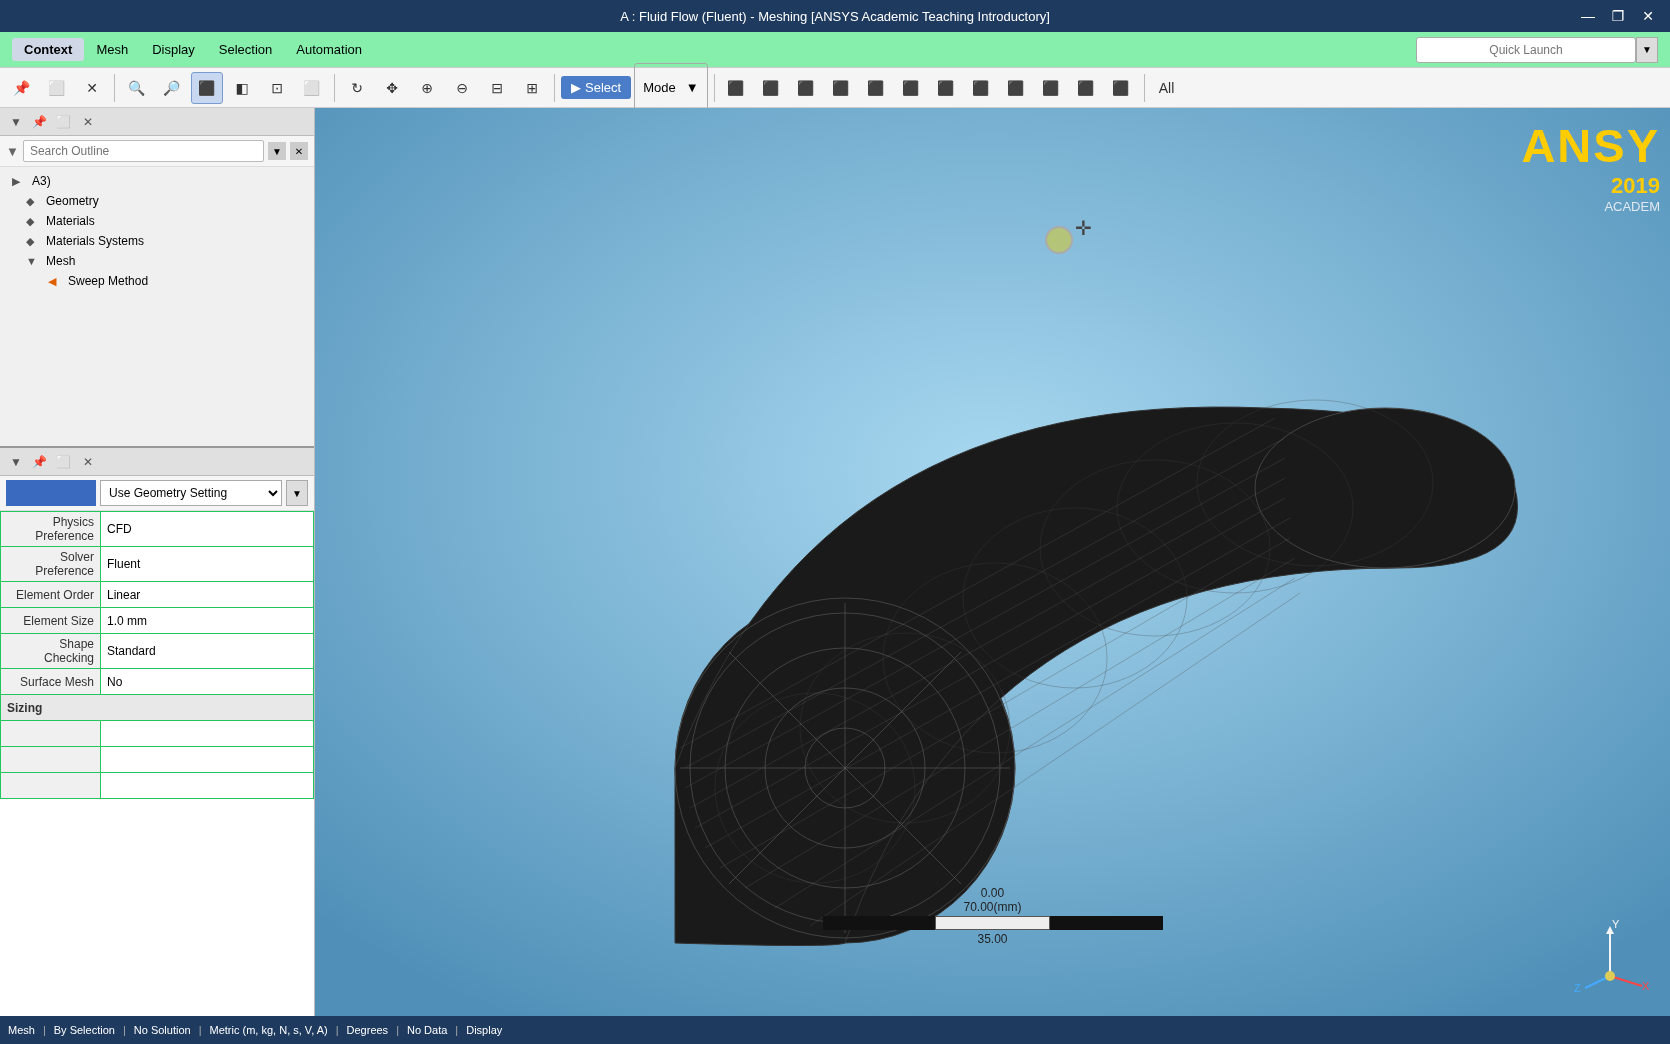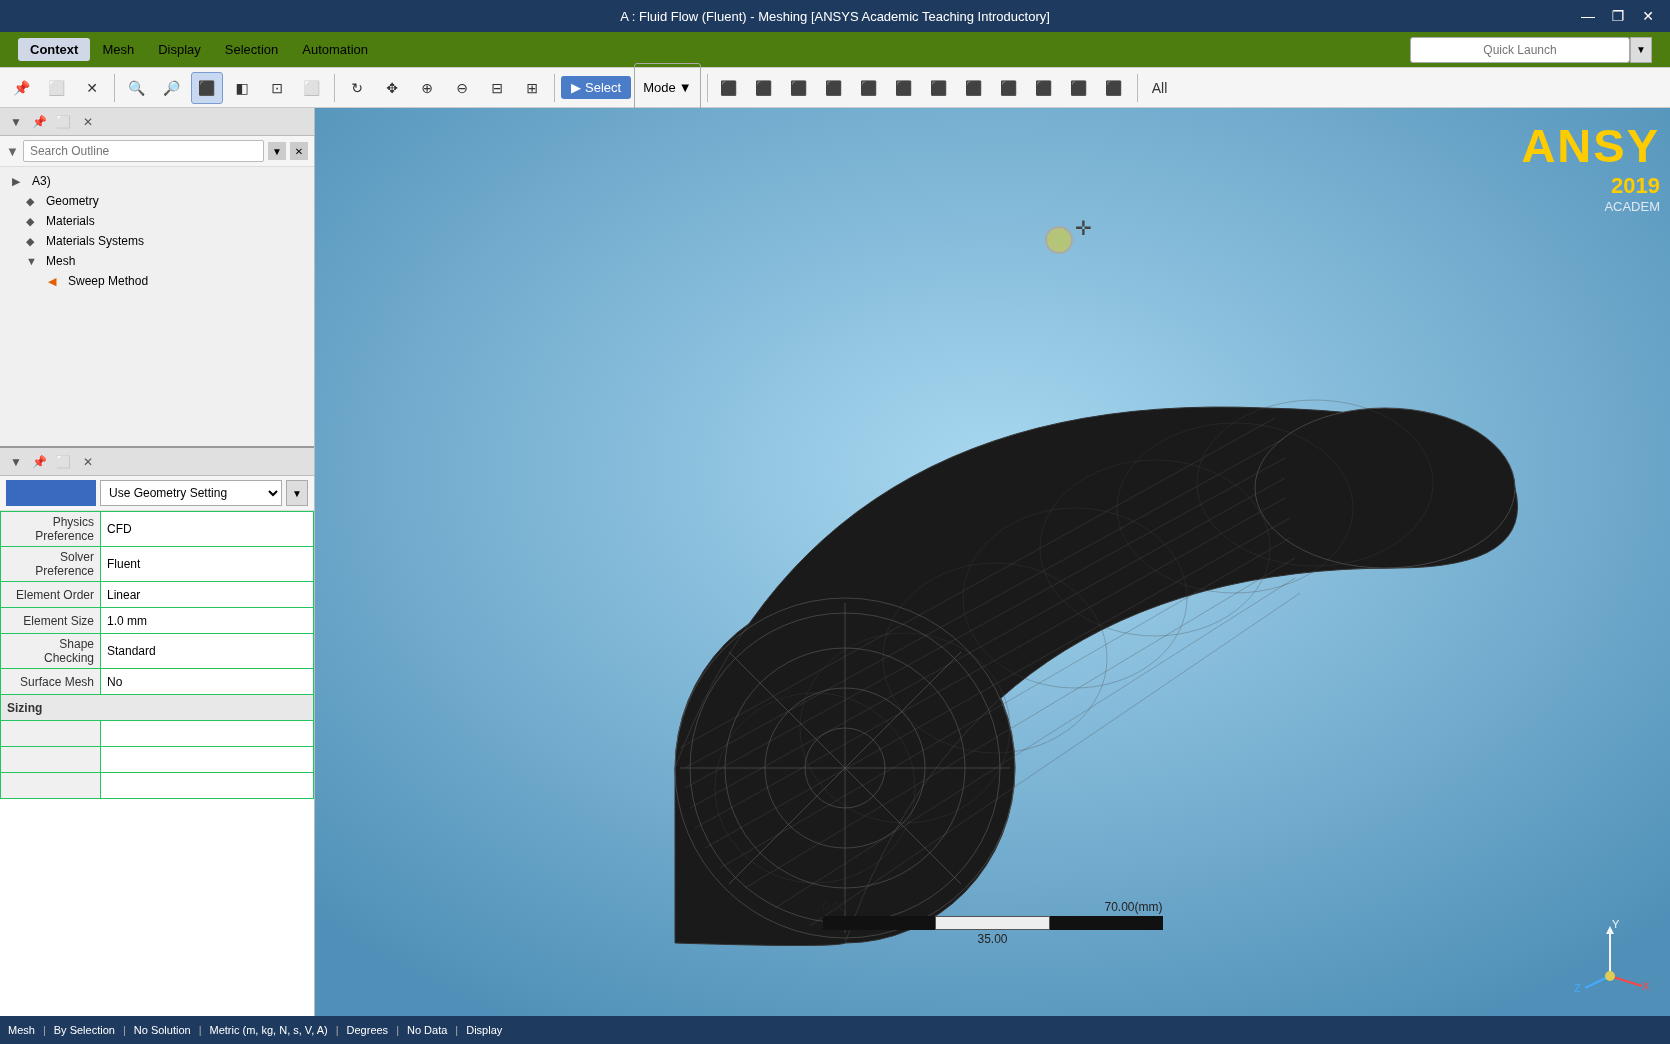--- a/index.html
+++ b/index.html
@@ -28,25 +28,25 @@
       border: none;
       color: white;
       font-size: 14px;
       cursor: pointer;
       display: flex; align-items: center; justify-content: center;
     }
 
     
     .menu-bar {
       height: 36px;
-      background: #4d7c0f;
+      background: #86efac;
       border-bottom: 1px solid #ccc;
       display: flex;
       align-items: center;
-      padding: 0 18px;
+      padding: 0 12px;
     }
     .menu-item {
       padding: 4px 12px;
       cursor: pointer;
       font-size: 13px;
       border-radius: 3px;
     }
     .menu-item.active { background: #d0d8e8; font-weight: 600; }
     .menu-spacer { flex: 1; }
     .quick-launch {
@@ -100,21 +100,21 @@
       font-size: 13px;
       display: flex; align-items: center; gap: 4px;
     }
     .mode-btn {
       padding: 16px 8px;
       background: transparent;
       border: 1px solid #aaa;
       border-radius: 3px;
       cursor: pointer;
       font-size: 13px;
-      display: flex; align-items: center; gap: 3px;
+      display: flex; align-items: center; gap: 10px;
     }
 
     
     .main-layout {
       display: flex;
       height: calc(1044px - 32px - 36px - 40px - 28px);
     }
 
     
     .left-panel {
@@ -328,20 +328,21 @@
       left: 50%;
       transform: translateX(-50%);
       text-align: center;
     }
     .scale-labels {
       display: flex;
       justify-content: space-between;
       font-size: 12px;
       color: #222;
       margin-bottom: 2px;
+      flex-direction: column;
     }
     .scale-bar-graphic {
       width: 340px;
       height: 14px;
       display: flex;
     }
     .scale-black { flex: 1; background: #111; }
     .scale-white { flex: 1; background: #eee; border: 1px solid #555; }
     .scale-center {
       font-size: 12px;

